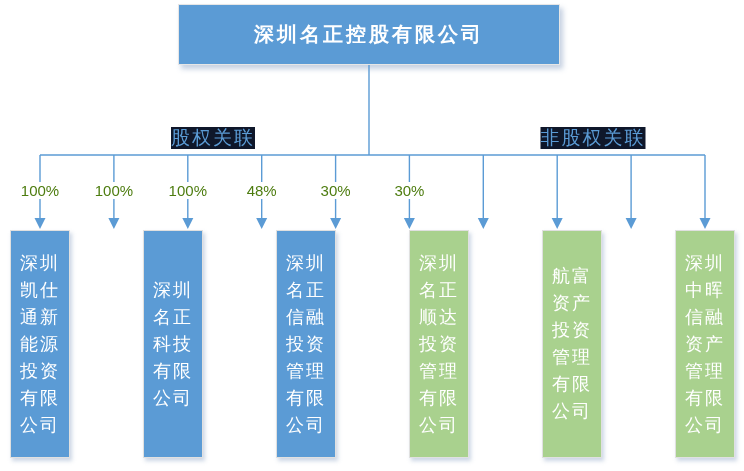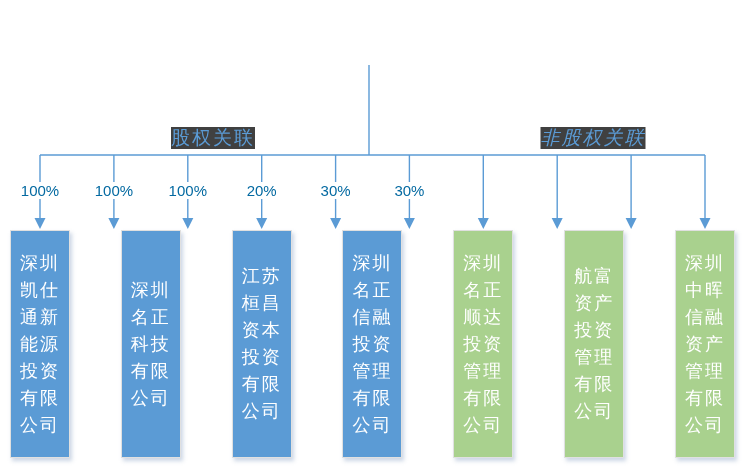--- a/index.html
+++ b/index.html
@@ -48,31 +48,31 @@
   }
   
   .branch-label {
     position: absolute;
     top: 127px;
     transform: translateX(-50%);
     color: #5B9BD5;
     font-size: 19px;
     letter-spacing: 2px;
     white-space: nowrap;
-    background: #404040;
+    background: #0f172a;
     line-height: 22px;
   }
   .branch-label.equity { left: 213px; }
-  .branch-label.non-equity { left: 593px; font-style: italic; }
+  .branch-label.non-equity { left: 593px; }
   
   .pct-label {
     position: absolute;
     top: 182px;
     transform: translateX(-50%);
-    color: #0369a1;
+    color: #4d7c0f;
     font-size: 15px;
     background: #ffffff;
     padding: 0 2px;
     line-height: 17px;
     white-space: nowrap;
   }
   
   .subs-row {
     position: absolute;
     left: 10px;
@@ -103,20 +103,23 @@
     line-height: 27px;
     letter-spacing: 2px;
     word-break: break-all;
   }
 </style>
 </head>
 <body>
 
 <div class="canvas">
 
+  <div class="root-box">
+    <span class="title">深圳名正控股有限公司</span>
+  </div>
 
   <svg class="connectors" viewBox="0 0 744 471" xmlns="http://www.w3.org/2000/svg">
     <g stroke="#5B9BD5" stroke-width="1.4" fill="none">
       <line x1="369" y1="65" x2="369" y2="155"></line>
       <line x1="40" y1="155" x2="705" y2="155"></line>
       <line x1="40" y1="155" x2="40" y2="219"></line>
       <line x1="113.9" y1="155" x2="113.9" y2="219"></line>
       <line x1="187.8" y1="155" x2="187.8" y2="219"></line>
       <line x1="261.7" y1="155" x2="261.7" y2="219"></line>
       <line x1="335.6" y1="155" x2="335.6" y2="219"></line>
@@ -139,33 +142,30 @@
       <polygon points="699.5,218 710.5,218 705,229"></polygon>
     </g>
   </svg>
 
   <div class="branch-label equity">股权关联</div>
   <div class="branch-label non-equity">非股权关联</div>
 
   <div class="pct-label" style="left:40px">100%</div>
   <div class="pct-label" style="left:113.9px">100%</div>
   <div class="pct-label" style="left:187.8px">100%</div>
-  <div class="pct-label" style="left:261.7px">20%</div>
+  <div class="pct-label" style="left:261.7px">48%</div>
   <div class="pct-label" style="left:335.6px">30%</div>
   <div class="pct-label" style="left:409.4px">30%</div>
 
   <div class="subs-row">
     <div class="sub-box blue">
       <span class="name">深圳凯仕通新能源投资有限公司</span>
     </div>
     <div class="sub-box blue">
       <span class="name">深圳名正科技有限公司</span>
-    </div>
-    <div class="sub-box blue">
-      <span class="name">江苏桓昌资本投资有限公司</span>
     </div>
     <div class="sub-box blue">
       <span class="name">深圳名正信融投资管理有限公司</span>
     </div>
     <div class="sub-box green">
       <span class="name">深圳名正顺达投资管理有限公司</span>
     </div>
     <div class="sub-box green">
       <span class="name">航富资产投资管理有限公司</span>
     </div>

